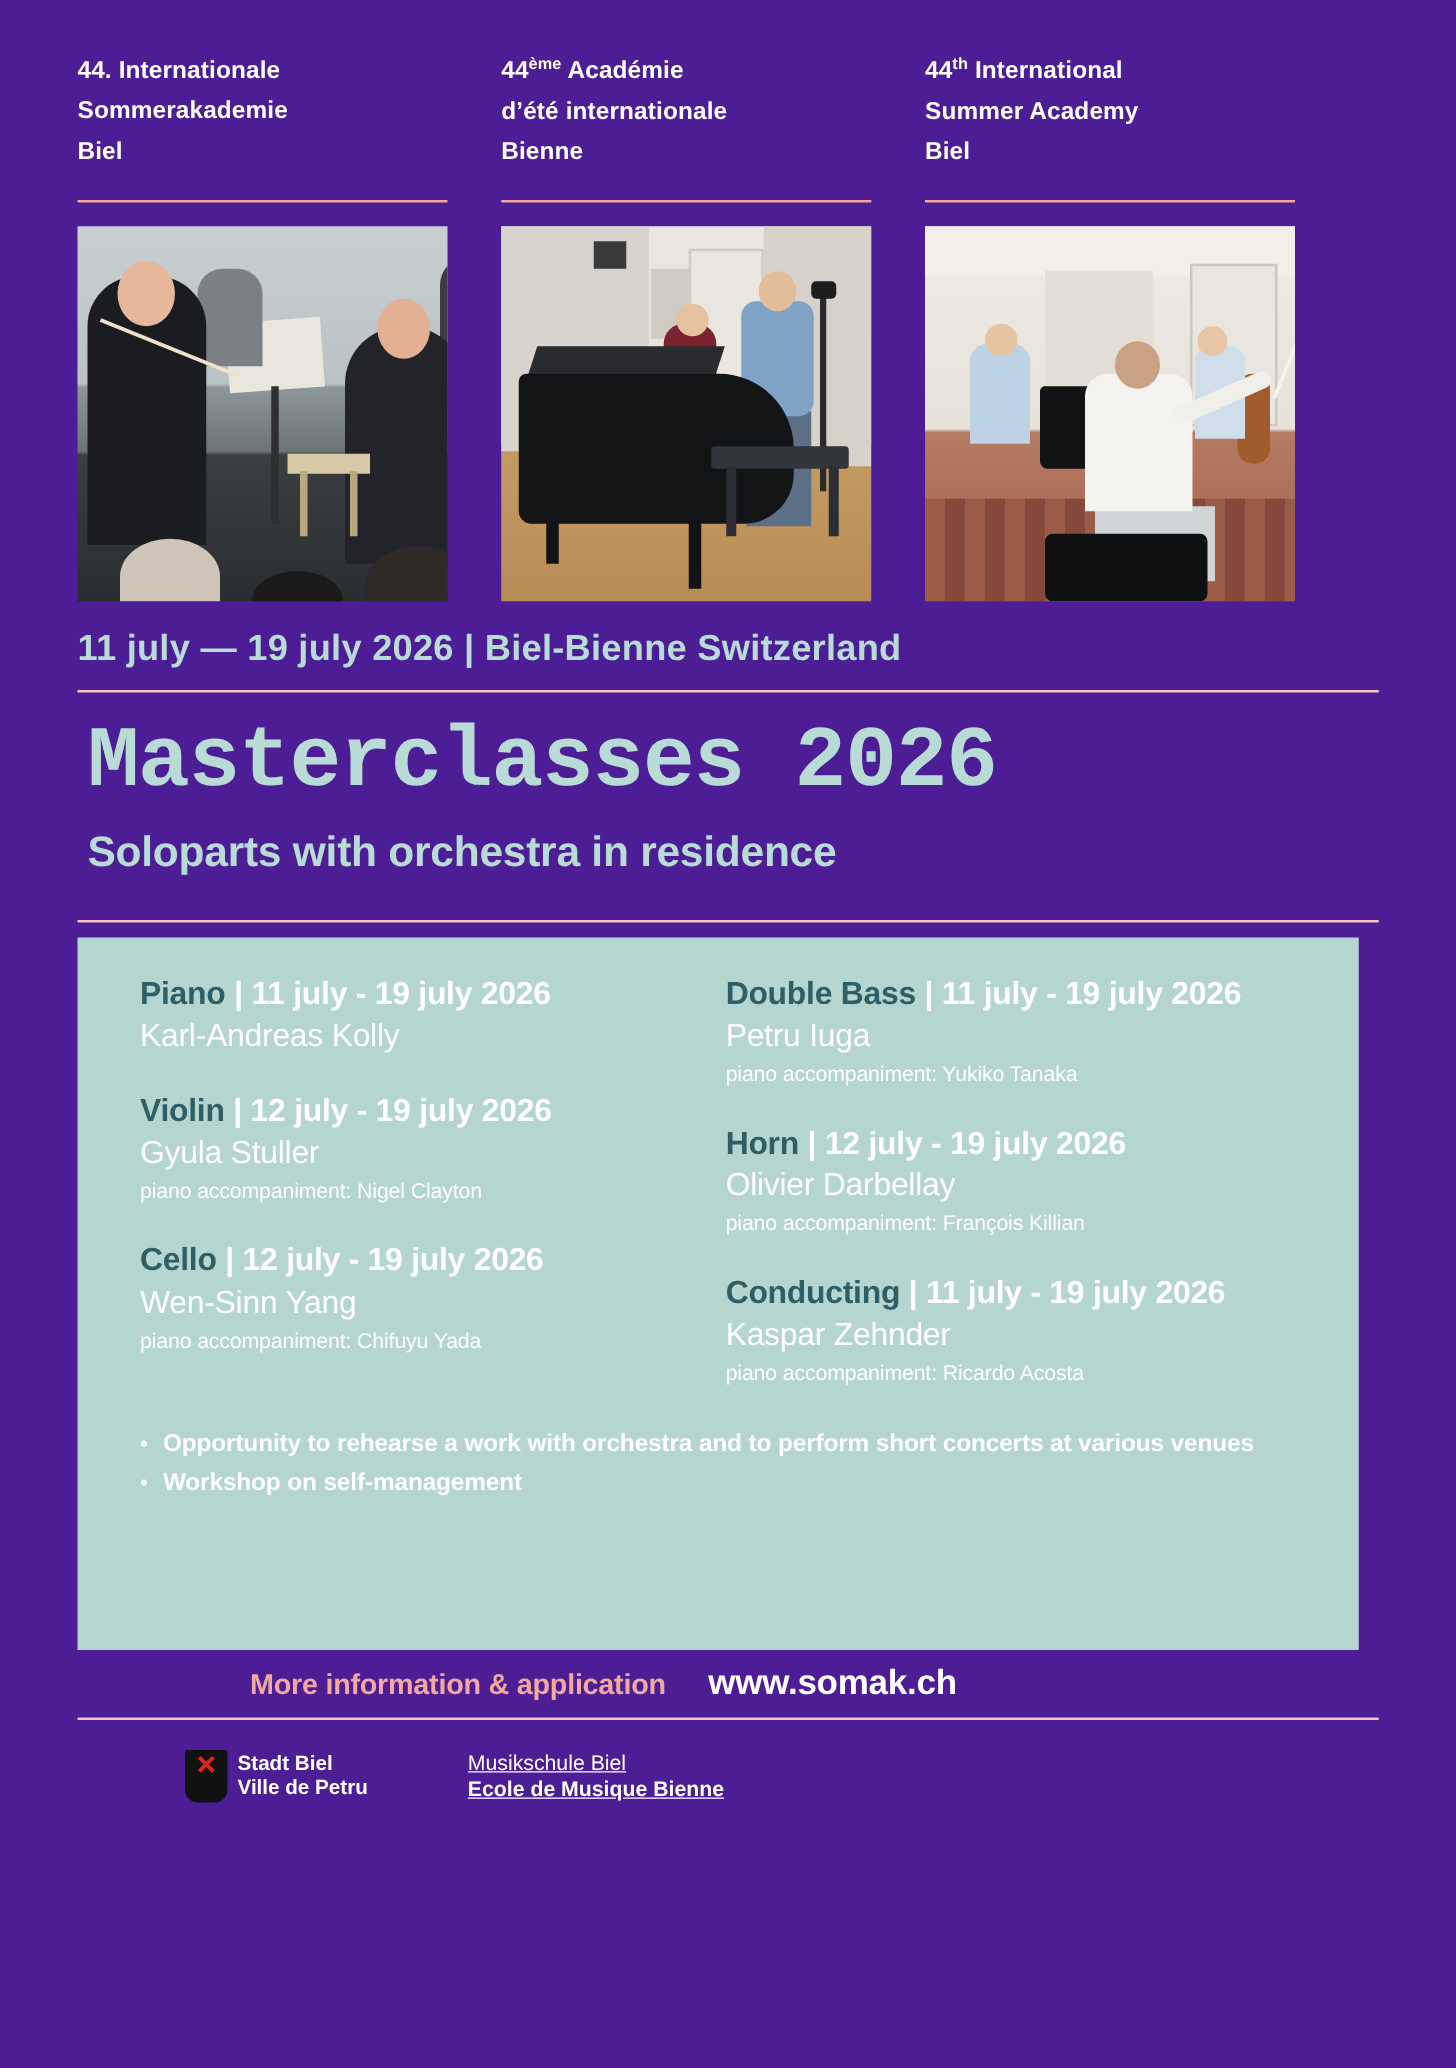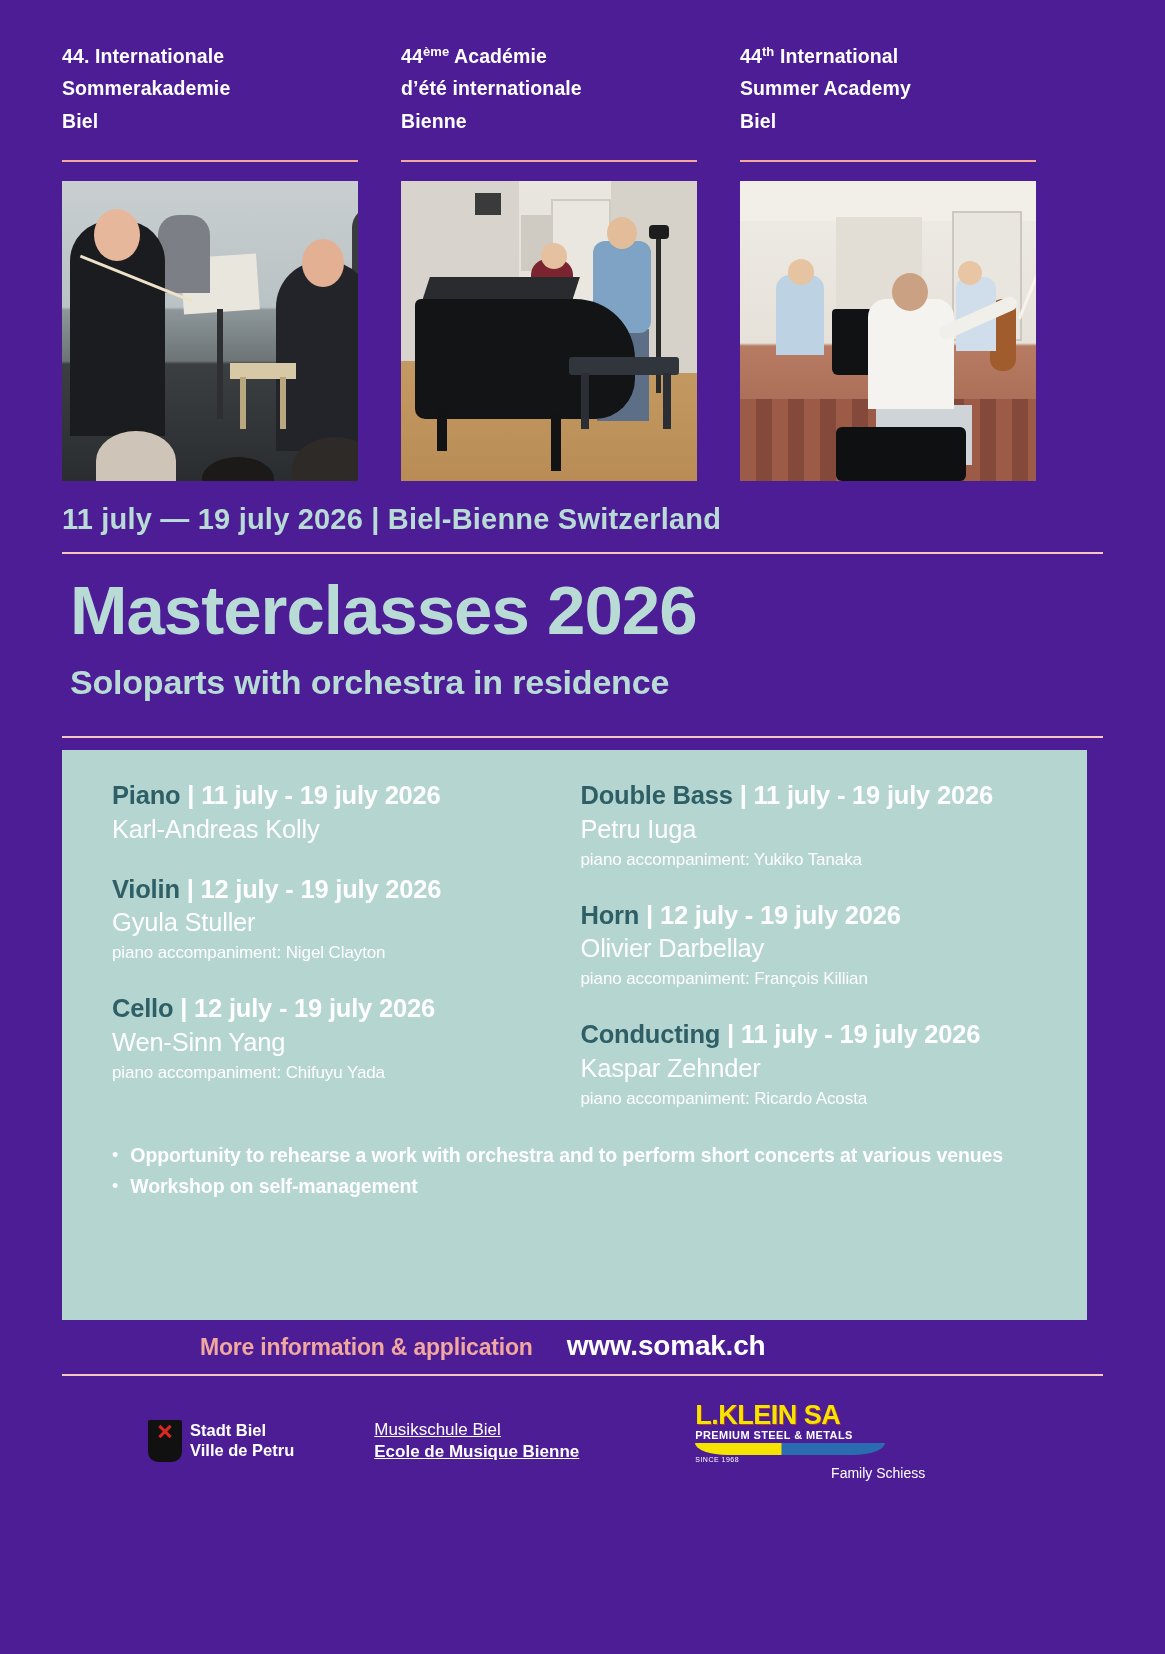--- a/index.html
+++ b/index.html
@@ -133,20 +133,21 @@
   }
 
   
   .title {
     padding: 20px 62px 0 70px;
     font-size: 69px;
     font-weight: bold;
     color: #b8dbd6;
     letter-spacing: -1px;
     line-height: 1.06;
+    font-family: Liberation Mono, monospace;
   }
   .subtitle {
     padding: 16px 62px 18px 70px;
     font-size: 34px;
     font-weight: bold;
     color: #b8dbd6;
     letter-spacing: -0.2px;
   }
 
   
@@ -473,22 +474,15 @@
         <div>Stadt Biel</div>
         <div>Ville de Petru</div>
       </div>
     </div>
 
     <div class="logo-ms">
       <div class="l1">Musikschule Biel</div>
       <div>Ecole de Musique Bienne</div>
     </div>
 
-    <div class="logo-klein">
-      <div class="kname">L.KLEIN SA</div>
-      <div class="ksub">PREMIUM STEEL &amp; METALS</div>
-      <div class="swoosh"></div>
-      <div class="ksince">SINCE 1968</div>
-      <div class="family">Family Schiess</div>
-    </div>
   </div>
 
 </div>
 
 </body></html>

